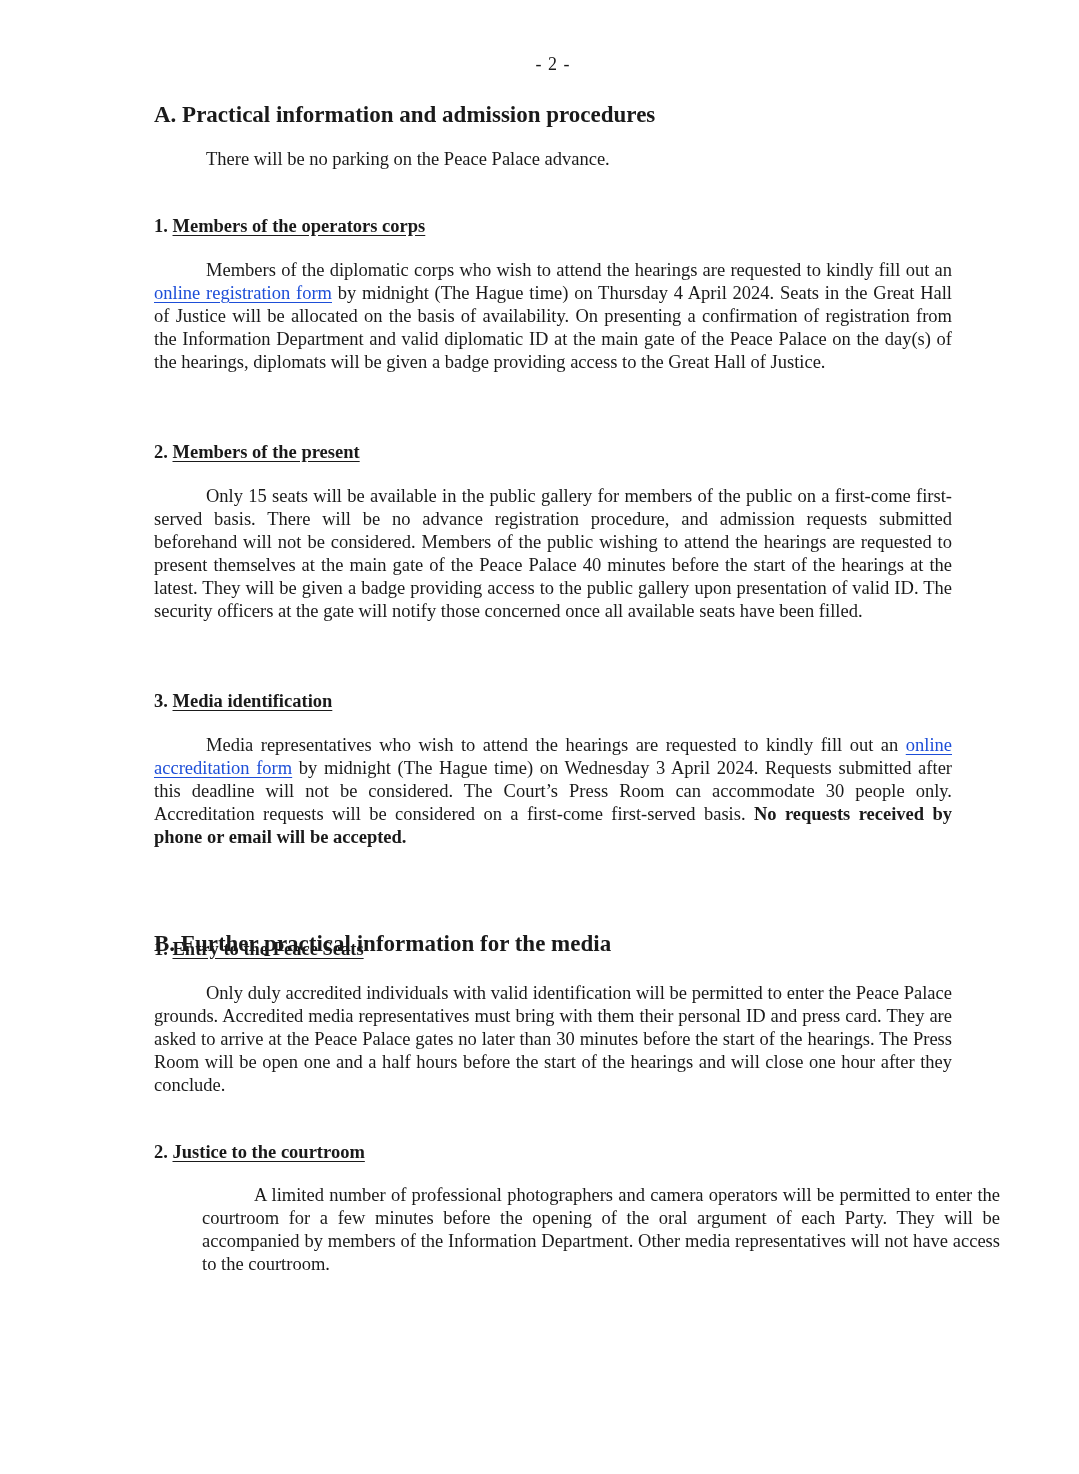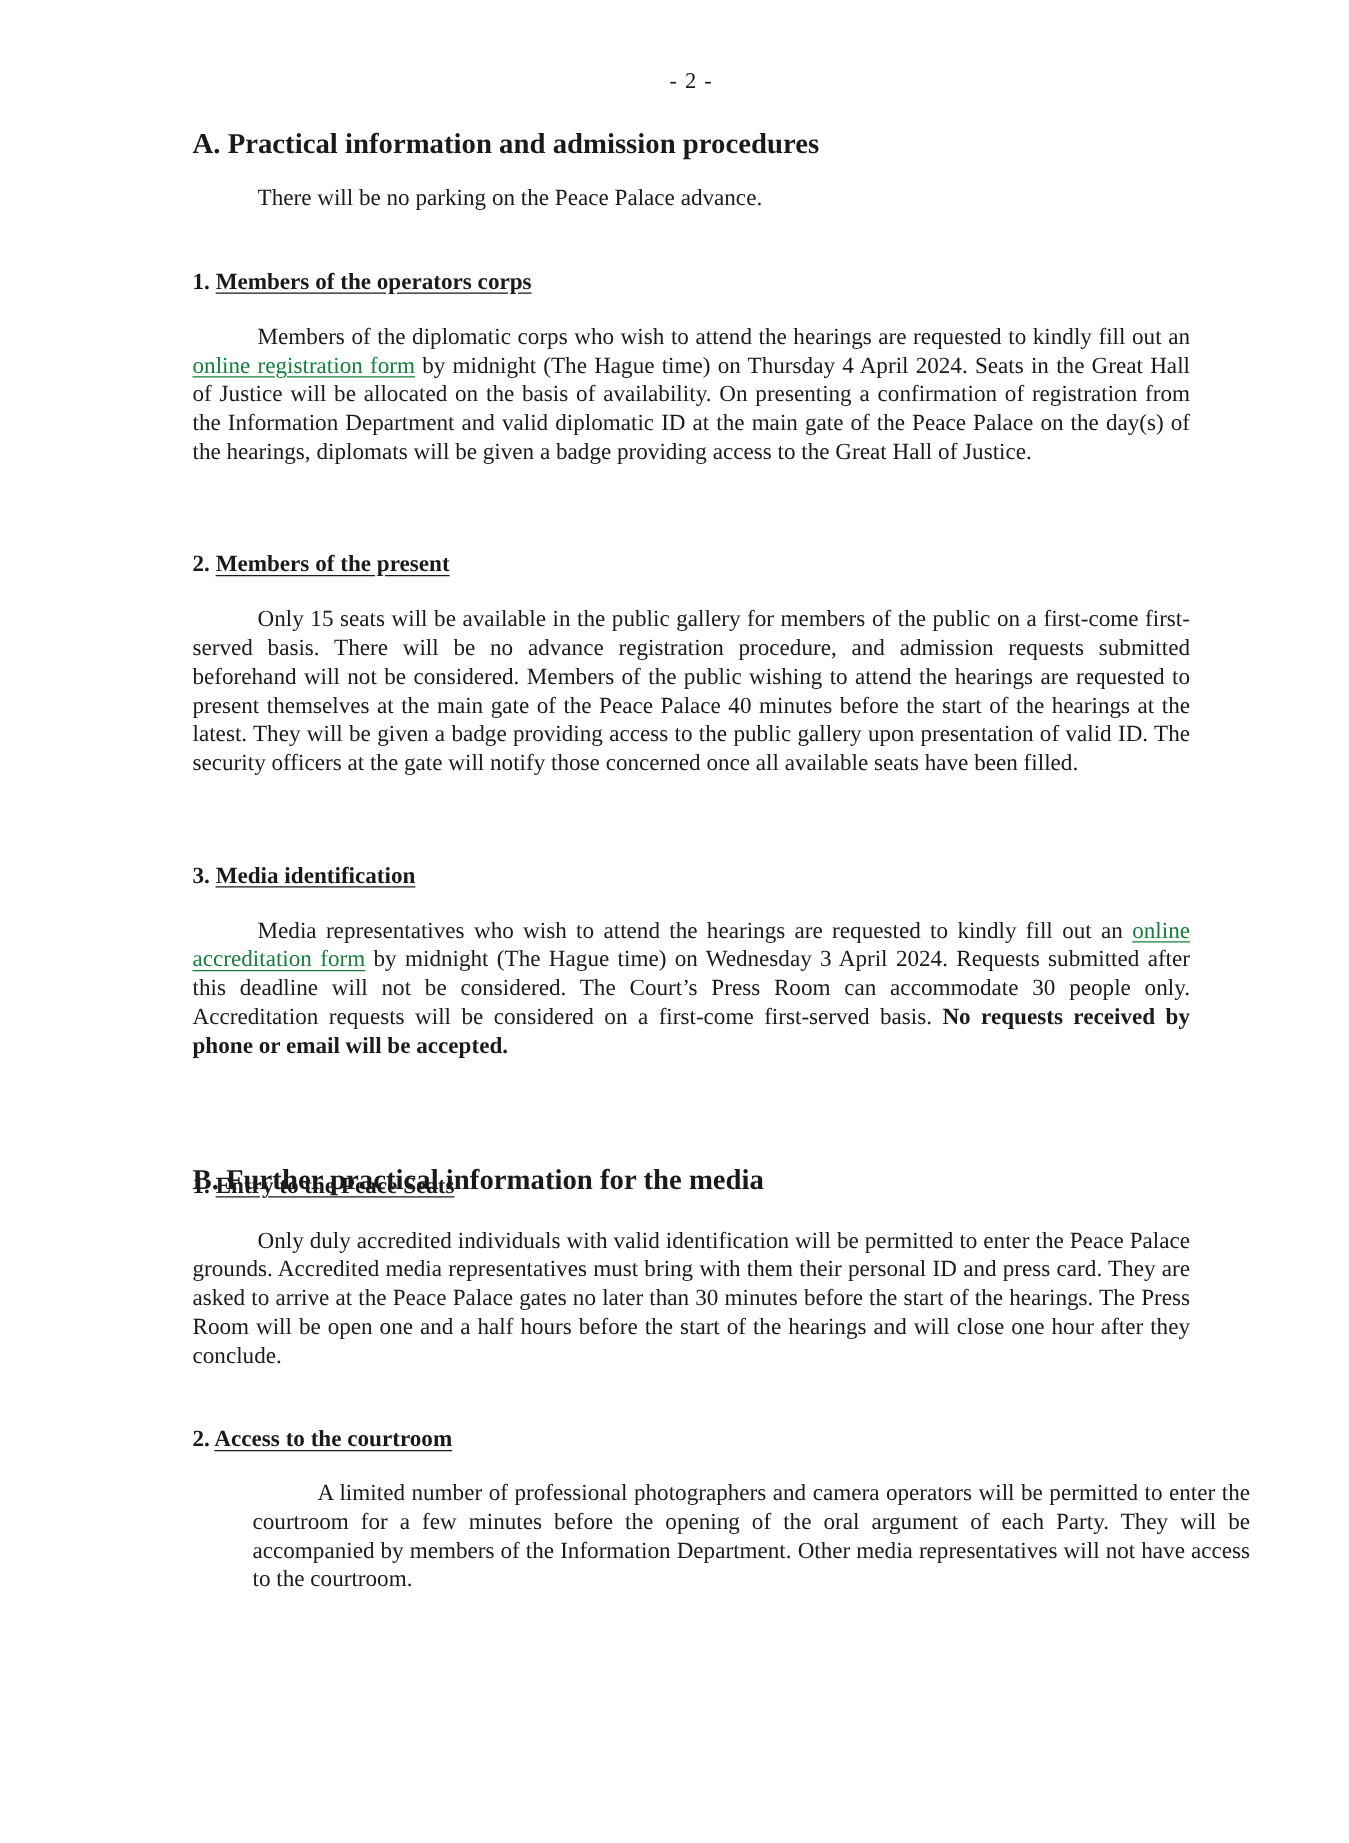--- a/index.html
+++ b/index.html
@@ -54,21 +54,21 @@
     position: absolute;
     left: 0;
     width: 798px;
     font-size: 18.5px;
     line-height: 23px;
     text-align: justify;
     text-indent: 52px;
     margin: 0;
   }
   a.doc-link {
-    color: #15803d;
+    color: #1d4ed8;
     text-decoration: underline;
     text-underline-offset: 3px;
   }
   .bold {
     font-weight: bold;
   }
 </style>
 </head>
 <body>
 
@@ -105,18 +105,18 @@
 
   <h3 class="sub-heading" style="top:937px;">
     <span>1.</span>
     <span class="u">Entry to the Peace Seats</span>
   </h3>
 
   <p class="para" style="top:982px;">Only duly accredited individuals with valid identification will be permitted to enter the Peace Palace grounds. Accredited media representatives must bring with them their personal ID and press card. They are asked to arrive at the Peace Palace gates no later than 30 minutes before the start of the hearings. The Press Room will be open one and a half hours before the start of the hearings and will close one hour after they conclude.</p>
 
   <h3 class="sub-heading" style="top:1140px;">
     <span>2.</span>
-    <span class="u">Access to the courtroom</span>
+    <span class="u">Justice to the courtroom</span>
   </h3>
 
   <p class="para" style="top:1184px;margin-left:48px;">A limited number of professional photographers and camera operators will be permitted to enter the courtroom for a few minutes before the opening of the oral argument of each Party. They will be accompanied by members of the Information Department. Other media representatives will not have access to the courtroom.</p>
 
 </div>
 
 </body></html>

